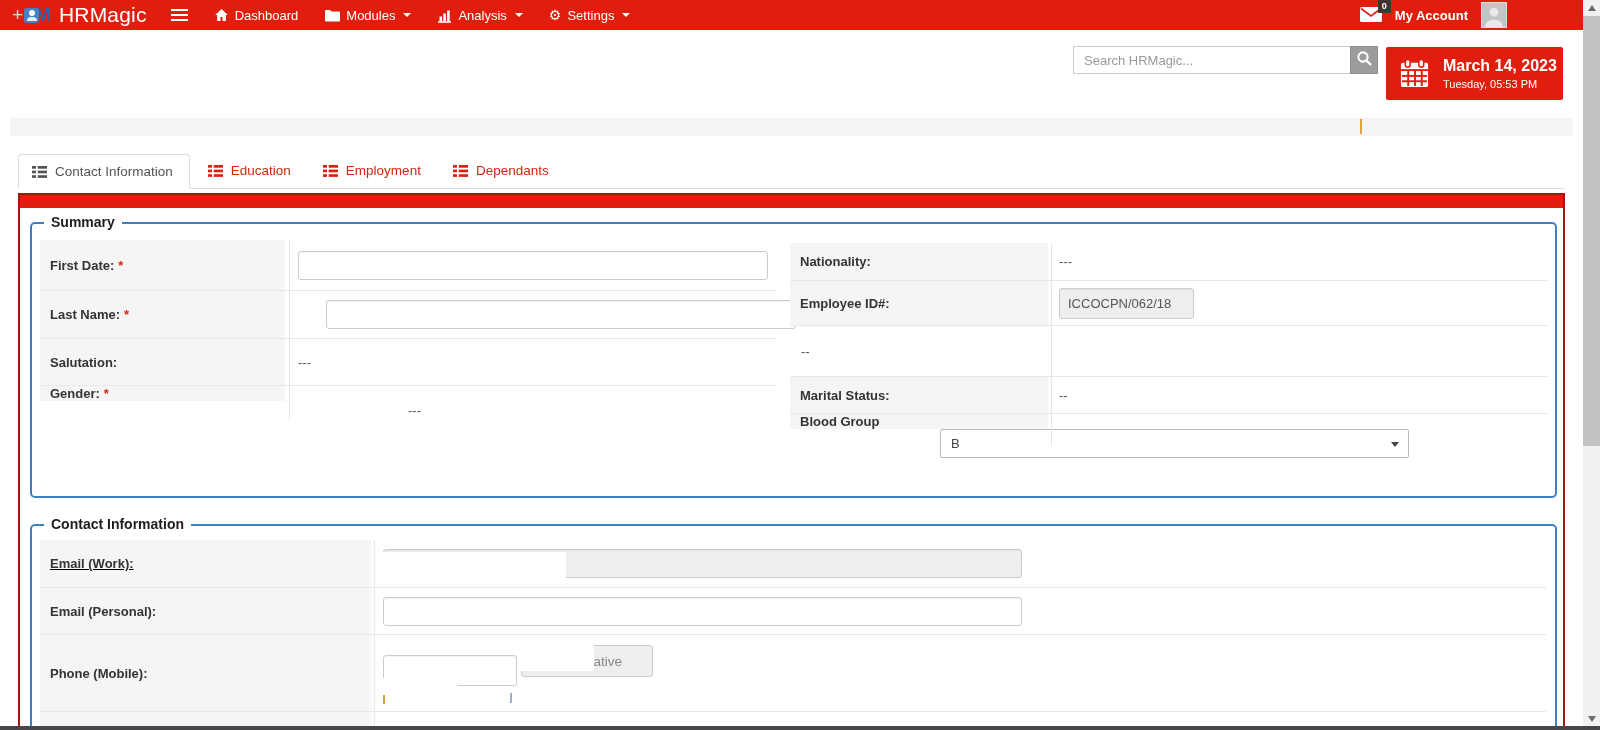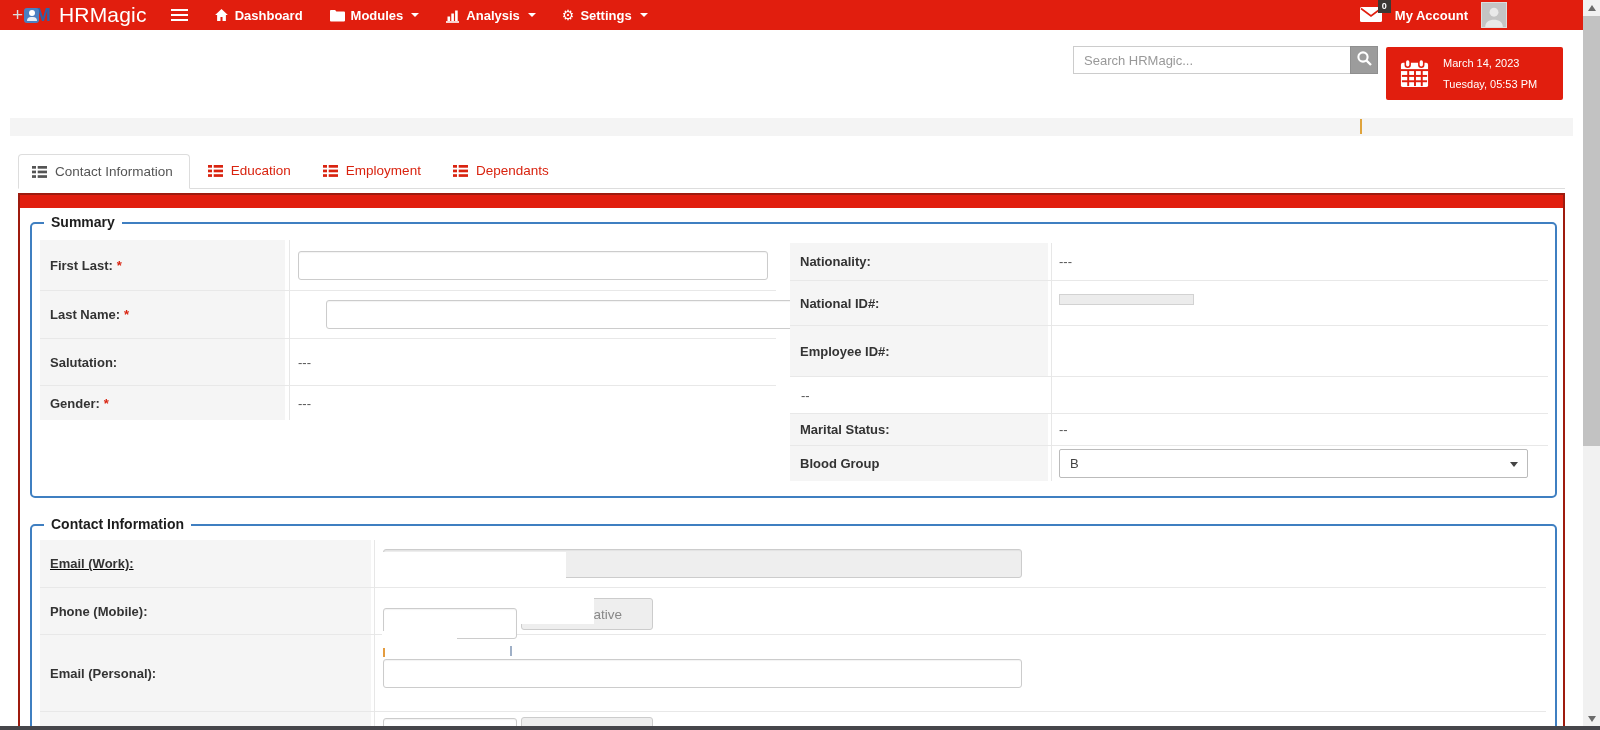--- a/index.html
+++ b/index.html
@@ -10,39 +10,39 @@
   .nb{position:absolute;left:0;top:0;width:1583px;height:30px;background:#e11e0e;display:flex;align-items:center;color:#fff;}
   .brand{display:flex;align-items:center;margin-left:12px;white-space:nowrap;}
   .brand .plus{color:#dcdcdc;font-size:19px;font-weight:400;}
   .lmark{position:relative;display:inline-block;width:15px;height:15px;background:#4a7fc1;border-radius:3px;margin:0 0 0 1px;}
   .lmark::before{content:"";position:absolute;left:4.5px;top:2px;width:6px;height:6px;border-radius:50%;background:#fff;}
   .lmark::after{content:"";position:absolute;left:2.5px;bottom:1.5px;width:10px;height:4px;border-radius:4px 4px 0 0;background:#e8eef7;}
   .brand .lm{color:#2f62a8;font-size:19px;font-weight:700;margin-left:-4px;}
   .brand .lname{color:#fff;font-size:21px;font-weight:500;margin-left:8px;letter-spacing:.2px;}
   .nb-burger{margin-left:24px;display:flex;flex-direction:column;gap:2.5px;cursor:pointer;}
   .nb-burger i{display:block;width:17px;height:2.5px;background:#fff;}
-  .nb-item{display:flex;align-items:center;gap:6px;margin-left:26px;font-size:13px;font-weight:700;cursor:pointer;}
+  .nb-item{display:flex;align-items:center;gap:6px;margin-left:26px;font-size:13px;font-weight:400;cursor:pointer;}
   .nb-item svg{display:block;}
   .gearglyph{font-family:"DejaVu Sans",sans-serif;font-size:14px;line-height:1;}
   .caret{display:inline-block;width:0;height:0;border-left:4px solid transparent;border-right:4px solid transparent;border-top:4px solid #fff;margin-left:2px;}
   .nb-right{position:absolute;right:76px;top:0;height:30px;display:flex;align-items:center;gap:13px;}
   .mailwrap{position:relative;margin-top:3px;}
   .badge{position:absolute;top:-7px;right:-9px;background:#3b3834;color:#fff;font-size:9px;font-weight:700;padding:1px 4px;line-height:11px;}
   .acct{font-size:13px;font-weight:600;}
   .avatar{width:26px;height:26px;border:1px solid #ddd;box-sizing:border-box;background:#c4c4c4;overflow:hidden;}
 
   
   .page-title{position:absolute;left:22px;top:52px;font-size:29px;color:#3f3f3f;}
   .search{position:absolute;left:1073px;top:46px;display:flex;}
   .search input{width:277px;height:28px;box-sizing:border-box;border:1px solid #ccc;border-right:none;padding:0 10px;font-size:13px;color:#333;font-family:"Liberation Sans",sans-serif;outline:none;}
   .search input::placeholder{color:#999;}
   .search button{width:28px;height:28px;background:#9c9c9c;border:1px solid #8f8f8f;display:flex;align-items:center;justify-content:center;cursor:pointer;padding:0;}
   .datebox{position:absolute;left:1386px;top:47px;width:177px;height:53px;background:#e11e0e;border-radius:2px;color:#fff;}
   .datebox svg{position:absolute;left:13px;top:11px;}
-  .datebox .d1{position:absolute;left:57px;top:10px;font-size:11px;font-weight:400;text-align:right;}
+  .datebox .d1{position:absolute;left:57px;top:10px;font-size:16px;font-weight:700;text-align:right;}
   .datebox .d2{position:absolute;left:57px;top:31px;font-size:11px;font-weight:400;}
 
   
   .strip{position:absolute;left:10px;top:118px;width:1563px;height:18px;background:#f4f4f4;}
   .striptick{position:absolute;left:1360px;top:119px;width:2px;height:15px;background:#dfa33c;}
 
   
   .tabs{position:absolute;left:18px;top:153px;width:1547px;height:35px;border-bottom:1px solid #ddd;display:flex;align-items:flex-end;}
   .tab{display:flex;align-items:center;gap:8px;height:35px;box-sizing:border-box;padding:0 14px;font-size:13.5px;font-weight:400;color:#d9230f;cursor:pointer;margin-left:4px;}
   .tab.active{color:#555;background:#fff;border:1px solid #ddd;border-bottom:1px solid #fff;border-radius:4px 4px 0 0;margin-bottom:-1px;margin-left:0;padding:0 16px 0 13px;}
@@ -59,21 +59,21 @@
   
   .rows{position:absolute;}
   #sum-left{left:40px;top:240px;width:736px;}
   #sum-right{left:790px;top:243px;width:758px;}
   #contact-rows{left:40px;top:540px;width:1506px;}
   .rows::after{content:"";position:absolute;top:0;bottom:0;width:1px;background:#e7e7e7;}
   #sum-left::after{left:249px;}
   #sum-right::after{left:261px;}
   #contact-rows::after{left:334px;}
   .frow{display:flex;align-items:center;border-bottom:1px solid #e8e8e8;box-sizing:border-box;}
-  .rows .frow:last-child{border-bottom:none;}
+  .rows .frow:last-child{border-bottom:none;flex-direction:column;}
   #contact-rows .frow:nth-child(3){border-bottom:1px solid #e8e8e8;}
   #sum-left .frow:nth-child(1){height:51px;}
   #sum-left .frow:nth-child(2){height:48px;gap:28px;}
   #sum-left .frow:nth-child(3){height:47px;}
   #sum-left .frow:nth-child(4){height:34px;}
   #sum-left .frow:nth-child(5){height:34px;}
   #sum-right .frow:nth-child(1){height:38px;}
   #sum-right .frow:nth-child(2){height:45px;}
   #sum-right .frow:nth-child(3){height:51px;}
   #sum-right .frow:nth-child(4){height:37px;}
@@ -278,21 +278,21 @@
   <div class="panel">
       <div class="bar"></div>
     </div>
 
   <div class="fieldset fs-summary">
     <div class="legend">Summary</div>
   </div>
   <div class="rows" id="sum-left">
       <div class="frow">
         <div class="flabel">
-          <span>First Last:</span>
+          <span>First Date:</span>
           <span class="req">*</span>
         </div>
         <div class="fctl">
           <input class="tin w-sum" type="text" style="">
         </div>
       </div>
       <div class="frow">
         <div class="flabel">
           <span>Last Name:</span>
           <span class="req">*</span>
@@ -323,29 +323,24 @@
       <div class="frow">
         <div class="flabel">
           <span>Nationality:</span>
         </div>
         <div class="fctl">
           <span class="dval">---</span>
         </div>
       </div>
       <div class="frow">
         <div class="flabel">
-          <span>National ID#:</span>
-        </div>
-        <div class="fctl">
-          <div class="redbar"></div>
-        </div>
-      </div>
-      <div class="frow">
-        <div class="flabel">
           <span>Employee ID#:</span>
+        </div>
+        <div class="fctl">
+          <input class="tin w-id dis" type="text" disabled="" value="ICCOCPN/062/18" style="">
         </div>
       </div>
       <div class="frow">
         <div class="fctl">
           <span class="dval">--</span>
         </div>
       </div>
       <div class="frow">
         <div class="flabel">
           <span>Marital Status:</span>
@@ -373,47 +368,47 @@
   <div class="rows" id="contact-rows">
       <div class="frow">
         <div class="flabel">
           <span>Email (Work):</span>
         </div>
         <div class="fctl">
           <div class="inwrap">
             <input class="tin w-wide dis" type="text" disabled="" style="">
             <div class="patch patch-ew"></div>
           </div>
+        </div>
+      </div>
+      <div class="frow">
+        <div class="flabel">
+          <span>Email (Personal):</span>
+        </div>
+        <div class="fctl">
+          <input class="tin w-wide" type="text" style="">
         </div>
       </div>
       <div class="frow">
         <div class="flabel">
           <span>Phone (Mobile):</span>
         </div>
         <div class="fctl rel">
           <div class="inwrap">
             <input class="tin w-ph1" type="text" style="">
             <div class="patch patch-ph"></div>
           </div>
           <div class="graybox">
             <div class="gcover"></div>
             <span class="gtext">ative</span>
           </div>
           <div class="tickA"></div>
           <div class="tickB"></div>
         </div>
       </div>
-      <div class="frow">
-        <div class="flabel">
-          <span>Email (Personal):</span>
-        </div>
-        <div class="fctl">
-          <input class="tin w-wide" type="text" style="">
-        </div>
-      </div>
       <div class="frow partial">
         <div class="flabel"></div>
         <div class="fctl">
           <input class="tin w-ph1" type="text" style="">
           <div class="graybox"></div>
         </div>
       </div>
     </div>
 
   <div class="sb">

